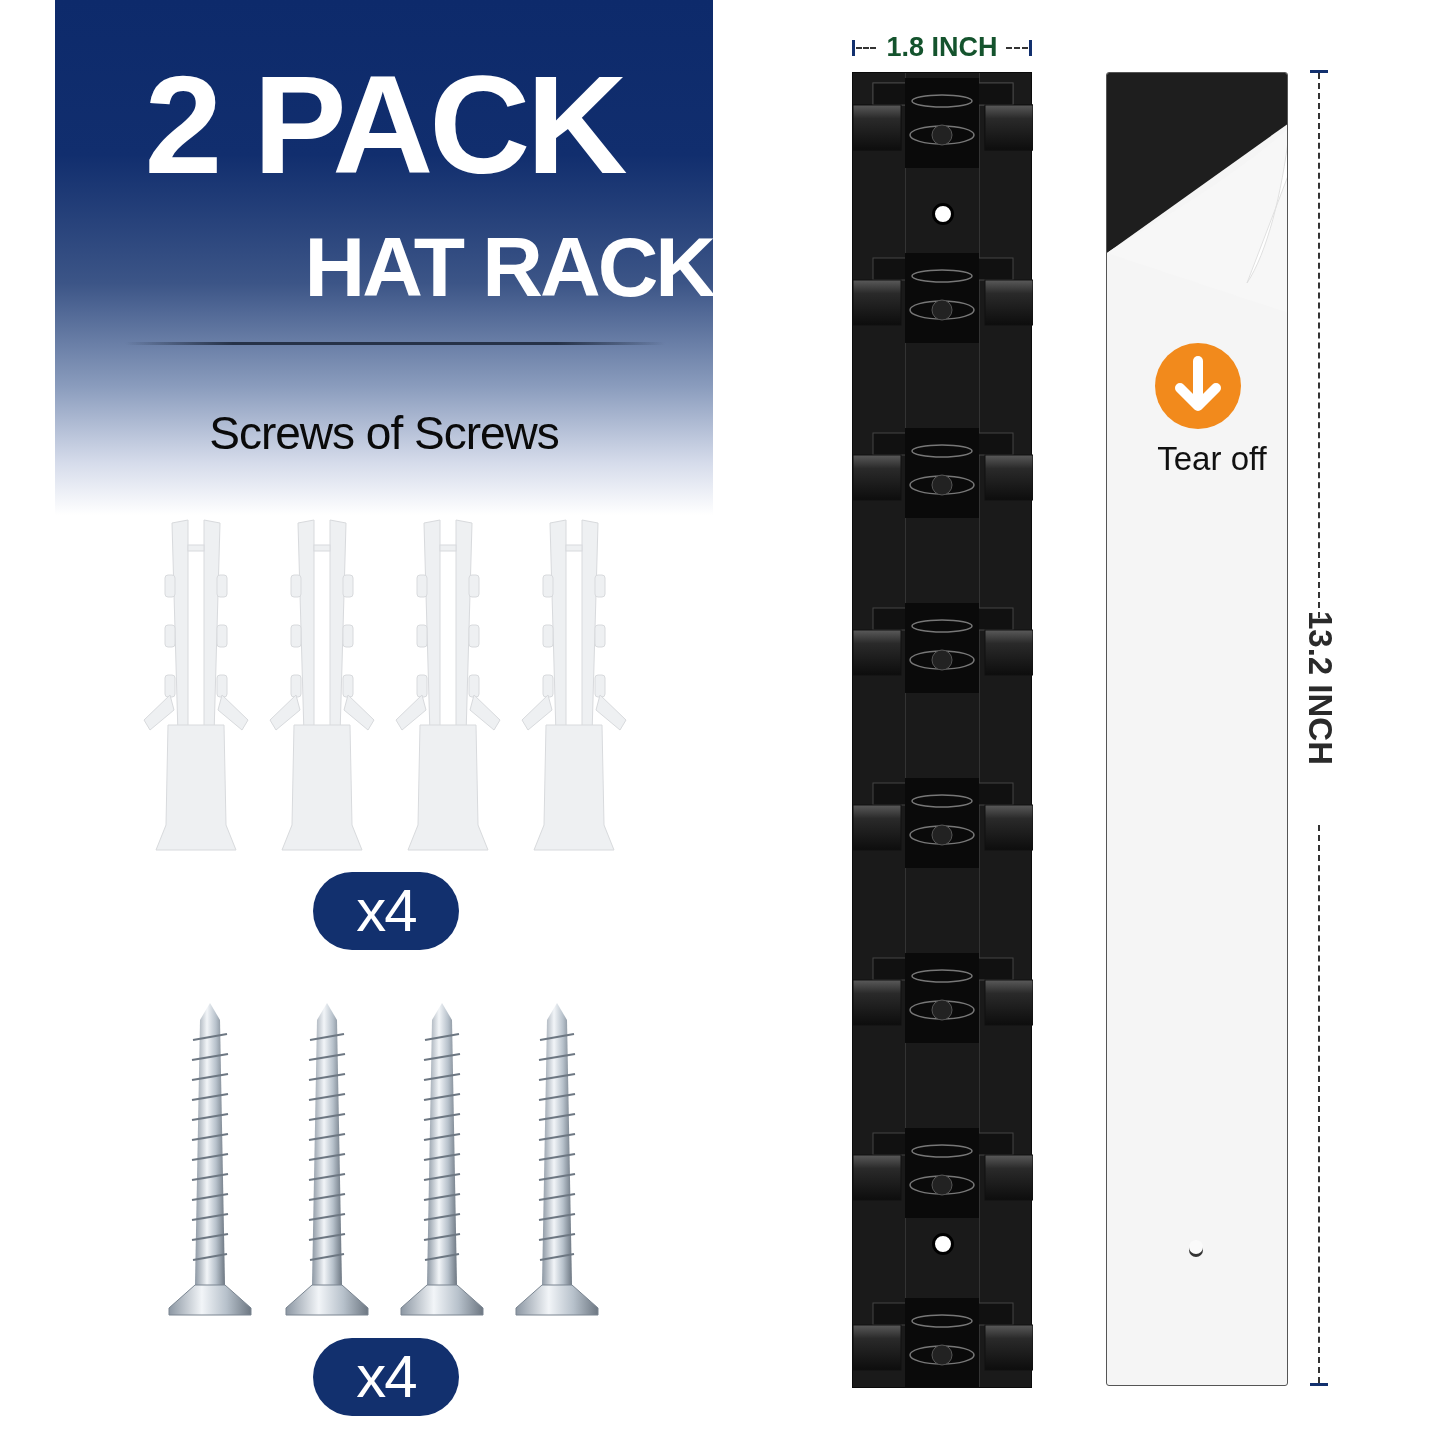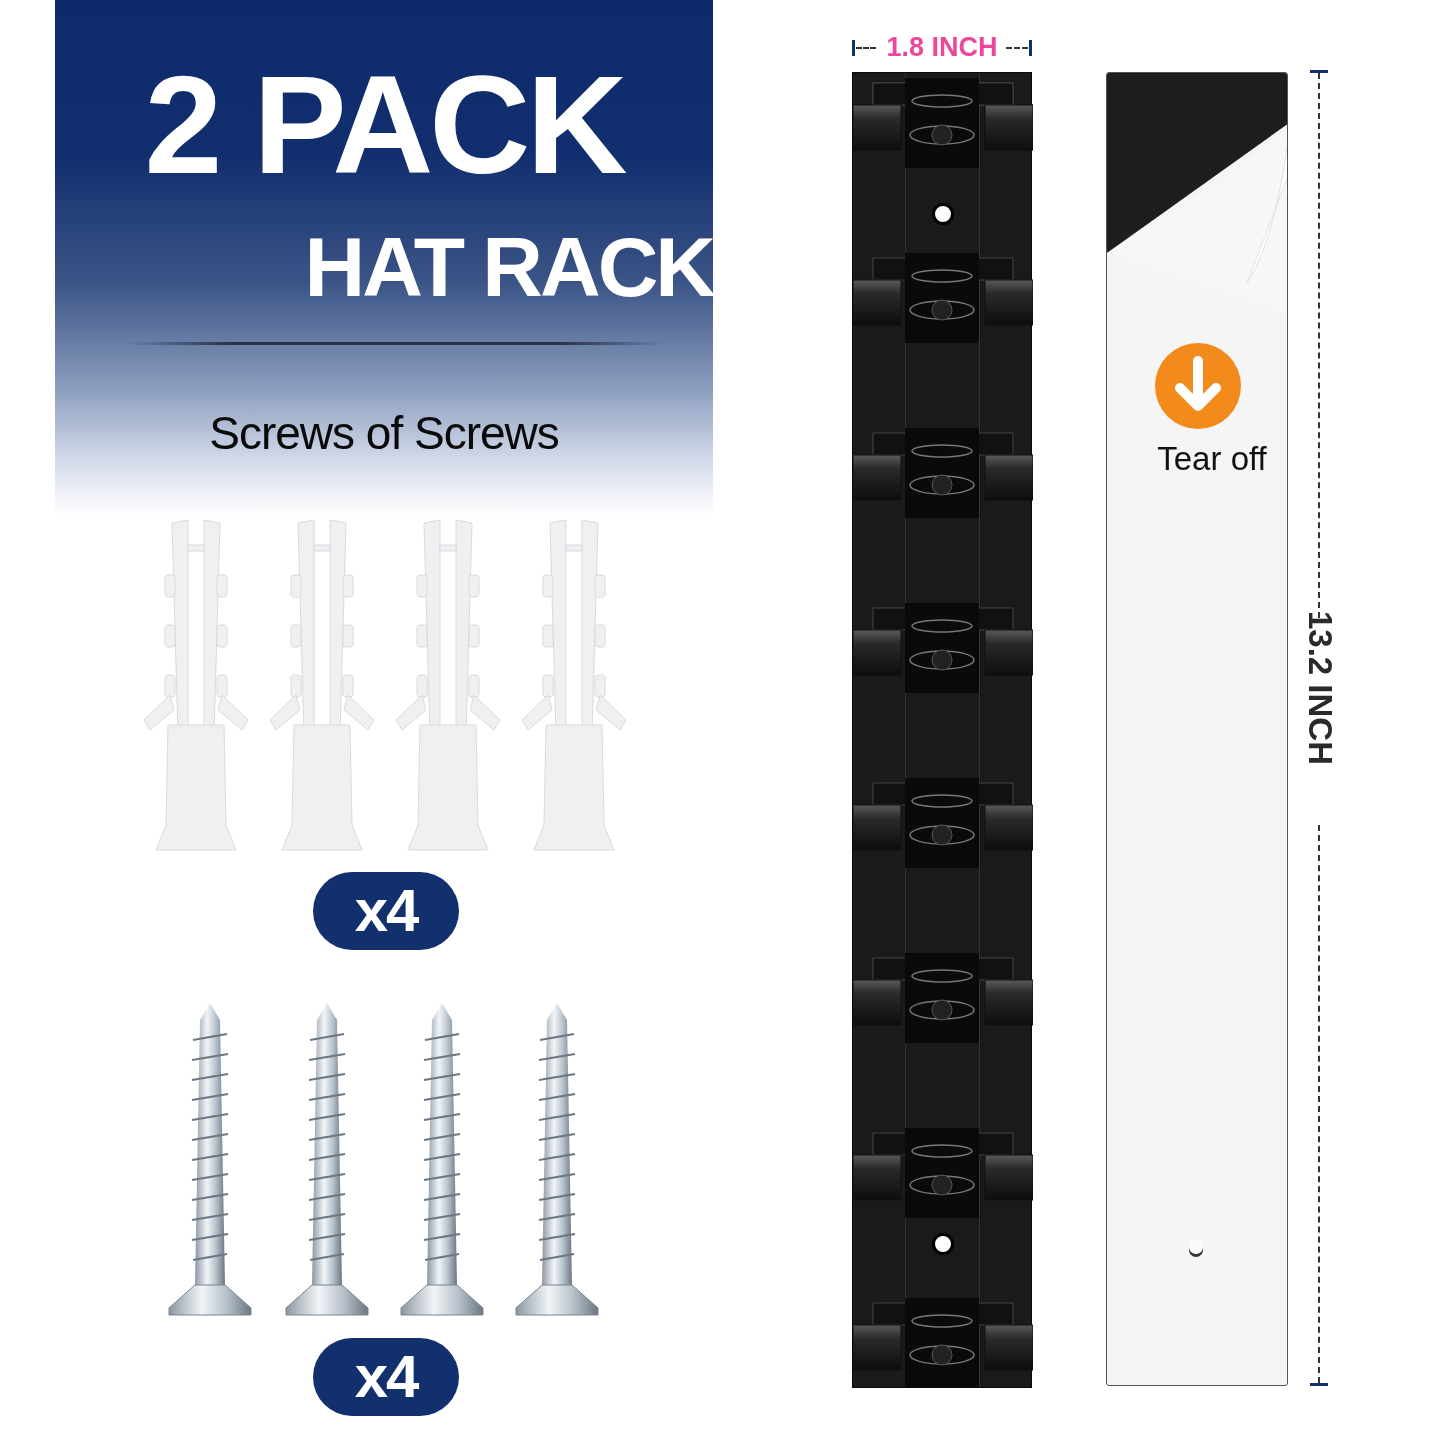--- a/index.html
+++ b/index.html
@@ -9,30 +9,30 @@
   .title-1{position:absolute;left:0;width:100%;top:55px;text-align:center;color:#fff;font-weight:bold;font-size:140px;letter-spacing:-4px;line-height:140px;}
   .title-2{position:absolute;left:0;width:100%;top:222px;text-align:right;color:#fff;font-weight:bold;font-size:84px;letter-spacing:-3px;line-height:90px;}
   .divider{position:absolute;left:70px;width:540px;top:342px;height:3px;background:linear-gradient(to right,rgba(30,40,60,0),#263248 20%,#263248 80%,rgba(30,40,60,0));}
   .subtitle{position:absolute;left:0;width:100%;top:405px;text-align:center;color:#0a0a0a;font-size:46px;line-height:56px;letter-spacing:-1px;}
 
   .anchors{position:absolute;left:140px;top:515px;width:500px;height:340px;}
   .anchor{position:absolute;top:0;width:112px;height:340px;}
   .screws{position:absolute;left:160px;top:1000px;width:460px;height:320px;}
   .screw{position:absolute;top:0;width:90px;height:320px;}
 
-  .badge{position:absolute;width:146px;height:78px;border-radius:39px;background:#12306e;color:#fff;font-weight:bold;font-size:60px;text-align:center;line-height:78px;letter-spacing:-2px;}
+  .badge{position:absolute;width:146px;height:78px;border-radius:39px;background:#12306e;color:#fff;font-weight:normal;font-size:60px;text-align:center;line-height:78px;letter-spacing:-2px;}
   .badge-1{left:313px;top:872px;}
   .badge-2{left:313px;top:1338px;}
 
   .rack{position:absolute;left:852px;top:72px;width:180px;height:1316px;background:#1a1a1a;border:1px solid #0a0a0a;}
   .rack .col-line{position:absolute;top:0;bottom:0;width:1px;background:#333;}
   .hole{position:absolute;width:22px;height:22px;border-radius:50%;background:#fff;border:3px solid #000;left:79px;}
 
   .dim-top{position:absolute;left:852px;top:30px;width:180px;height:34px;}
-  .dim-top .lbl{position:absolute;left:0;width:100%;text-align:center;top:2px;font-weight:bold;font-size:27px;color:#ec4899;letter-spacing:0;}
+  .dim-top .lbl{position:absolute;left:0;width:100%;text-align:center;top:2px;font-weight:bold;font-size:27px;color:#14532d;letter-spacing:0;}
   .dim-top .tick{position:absolute;top:10px;width:3px;height:16px;background:#12306e;}
   .dim-top .dash{position:absolute;top:17px;height:2px;border-top:2px dashed #333;}
 
   .backing{position:absolute;left:1106px;top:72px;width:182px;height:1314px;background:#f5f5f5;border:1px solid #555;border-radius:3px;overflow:hidden;}
   .tear-icon{position:absolute;left:1155px;top:343px;width:86px;height:86px;border-radius:50%;background:#f28a1c;}
   .tear-label{position:absolute;left:1106px;width:212px;top:440px;text-align:center;font-size:33px;color:#111;}
   .back-hole{position:absolute;left:1186px;top:1240px;width:20px;height:20px;}
 
   .dim-right{position:absolute;left:1300px;top:70px;width:40px;height:1318px;}
   .dim-right .vdash{position:absolute;left:18px;width:0;border-left:2px dashed #333;}

